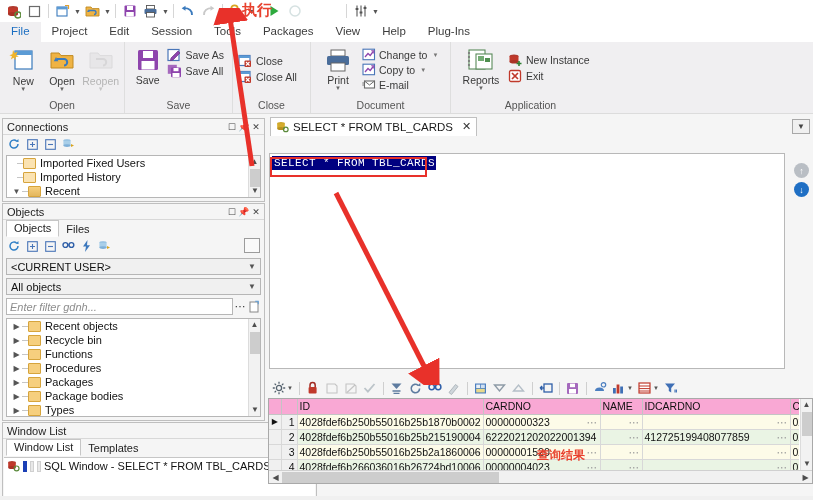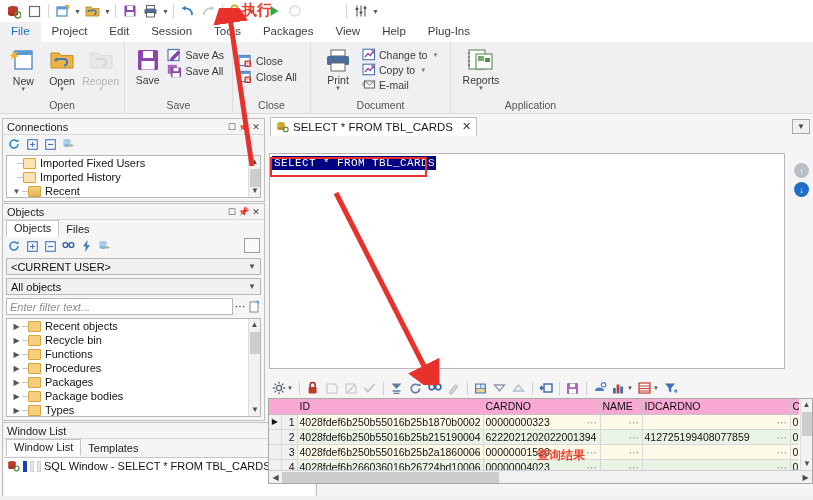--- a/index.html
+++ b/index.html
@@ -409,20 +409,38 @@
             <rect x="12" y="8" width="6" height="5" fill="#74ac74"></rect>
             <rect x="19" y="10" width="5" height="4" fill="#4f8f4f"></rect>
             <circle cx="3" cy="5" r="1.1" fill="#777"></circle>
               <circle cx="3" cy="9" r="1.1" fill="#777"></circle>
             <circle cx="3" cy="13" r="1.1" fill="#777"></circle>
               <circle cx="3" cy="17" r="1.1" fill="#777"></circle>
           </svg>
           <div class="lbl">Reports</div>
           <div class="dd">▼</div>
         </div>
+        <div class="small-col" style="padding-top:6px">
+          <div class="small-btn">
+            <svg width="15" height="14" viewBox="0 0 15 14">
+              <ellipse cx="6" cy="3.2" rx="4.5" ry="1.8" fill="#b03a2e"></ellipse>
+              <rect x="1.5" y="3.2" width="9" height="5.5" fill="#c0392b"></rect>
+              <ellipse cx="6" cy="8.7" rx="4.5" ry="1.8" fill="#a93226"></ellipse>
+              <path d="M11 8 v5 M8.5 10.5 h5" stroke="#2e7d32" stroke-width="1.6"></path>
+            </svg>
+            <span class="lbl">New Instance</span>
+          </div>
+          <div class="small-btn">
+            <svg width="15" height="14" viewBox="0 0 15 14">
+              <rect x="1.5" y="1.5" width="11" height="11" rx="1.5" fill="#fff" stroke="#c0392b" stroke-width="1.3"></rect>
+              <path d="M4 4 l6 6 M10 4 l-6 6" stroke="#c0392b" stroke-width="1.7"></path>
+            </svg>
+            <span class="lbl">Exit</span>
+          </div>
+        </div>
       </div>
       <div class="rgroup-label">Application</div>
     </div>
   </div>
 
   <div class="panel" style="left:2px; top:118px; width:263px; height:84px;">
     <div class="panel-head">
       <span class="t">Connections</span>
       <span class="b">☐</span>
       <span class="b">📌</span>
@@ -540,21 +558,21 @@
         <span class="cc">▼</span>
       </div>
     </div>
     <div style="position:absolute; left:3px; right:3px; top:74px;">
       <div class="combo">
         <span class="cv">All objects</span>
         <span class="cc">▼</span>
       </div>
     </div>
     <div style="position:absolute; left:3px; right:3px; top:94px; display:flex; align-items:center; gap:2px;">
-      <div class="filterbox" style="flex:1">Enter filter text...</div>
+      <div class="filterbox" style="flex:1">Enter filter gdnh...</div>
       <span style="font-size:11px;color:#333;letter-spacing:0.5px">⋯</span>
       <svg width="13" height="13" viewBox="0 0 13 13">
         <rect x="2" y="2" width="8" height="10" fill="#fff" stroke="#888" stroke-width="1"></rect>
         <path d="M7.2 1.2 h3 v3" fill="none" stroke="#5b9bd5" stroke-width="1.1"></path>
       </svg>
     </div>
     <div class="treebox" style="position:absolute; left:3px; right:3px; top:114px; bottom:3px;">
       <div class="tnode">
         <span class="exp">▶</span>
         <span class="dash">─</span>

